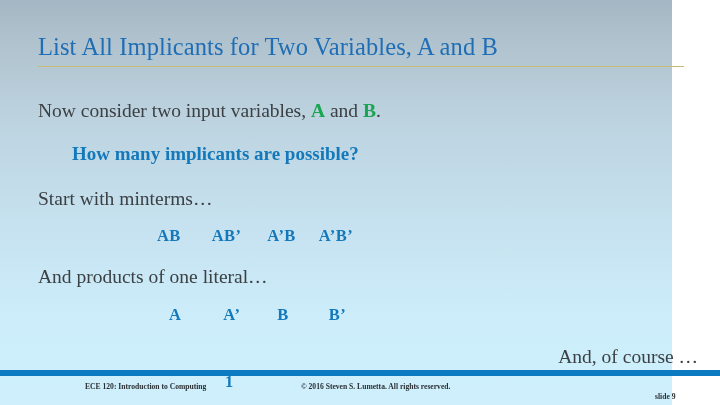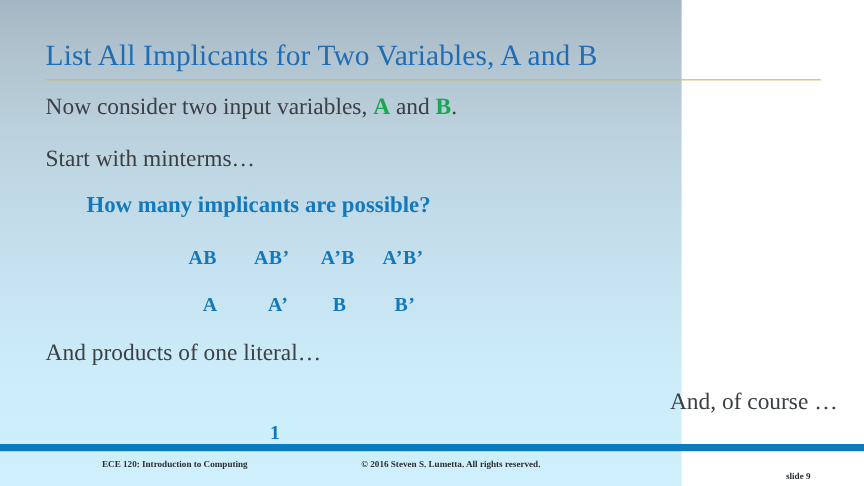--- a/index.html
+++ b/index.html
@@ -7,21 +7,21 @@
     padding: 0;
   }
   body {
     width: 720px;
     height: 405px;
     overflow: hidden;
     font-family: "Liberation Serif", "DejaVu Serif", serif;
   }
   #slide {
     position: relative;
-    width: 568px;
+    width: 672px;
     height: 405px;
     background: linear-gradient(to bottom,
         #a3b6c3 0%,
         #aec0cb 8%,
         #bdd4e0 30%,
         #c6e1ef 55%,
         #ccecf9 76%,
         #cdeefb 88%,
         #cfeffc 100%);
     box-sizing: border-box;
@@ -46,21 +46,21 @@
     margin-top: 6px;
     height: 1.6px;
     width: 646px;
     background: #c9ba77;
   }
 
   
   #body-block {
     position: absolute;
     left: 38px;
-    top: 80px;
+    top: 101px;
     width: 660px;
   }
   .line {
     white-space: nowrap;
     line-height: 1;
   }
   .body-text {
     font-size: 19.5px;
     color: #3b4044;
   }
@@ -131,29 +131,29 @@
 
   <div id="title-block">
     <div id="slide-title">List All Implicants for Two Variables, A and B</div>
     <div id="title-rule"></div>
   </div>
 
   <div id="body-block">
 
     <div class="line body-text" style="margin-bottom:23px;"><span>Now consider two input variables, </span><span class="green">A</span><span> and </span><span class="green">B</span><span>.</span></div>
 
+    <div class="line question" style="margin-bottom:26px;">How many implicants are possible?</div>
+
     <div class="line body-text" style="margin-bottom:20px;">Start with minterms…</div>
-
-    <div class="line question" style="margin-bottom:26px;">How many implicants are possible?</div>
 
     <div class="line terms" style="padding-left:119px; margin-bottom:22px;"><span class="t">AB</span><span class="t" style="width:31px;"></span><span class="t">AB’</span><span class="t" style="width:26px;"></span><span class="t">A’B</span><span class="t" style="width:23px;"></span><span class="t">A’B’</span></div>
 
+    <div class="line body-text" style="margin-bottom:21px;">And products of one literal…</div>
+
     <div class="line terms" style="padding-left:131px; margin-bottom:23px;"><span class="t">A</span><span class="t" style="width:42px;"></span><span class="t">A’</span><span class="t" style="width:37px;"></span><span class="t">B</span><span class="t" style="width:40px;"></span><span class="t">B’</span></div>
-
-    <div class="line body-text" style="margin-bottom:21px;">And products of one literal…</div>
 
     <div class="line body-text" style="margin-bottom:8px;text-align:right;">And, of course …</div>
 
     <div class="line terms" style="padding-left:187px;">1</div>
 
   </div>
 
   <div id="footer-bar"></div>
 
   <div id="footer">

